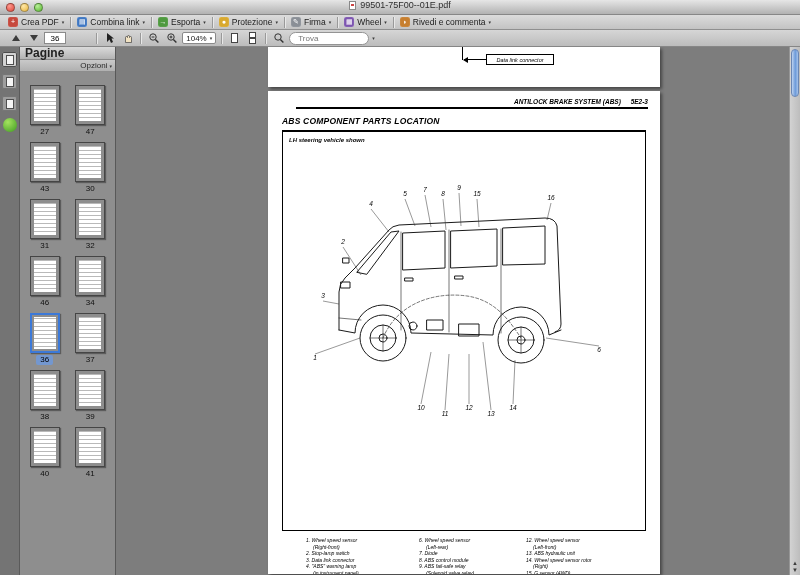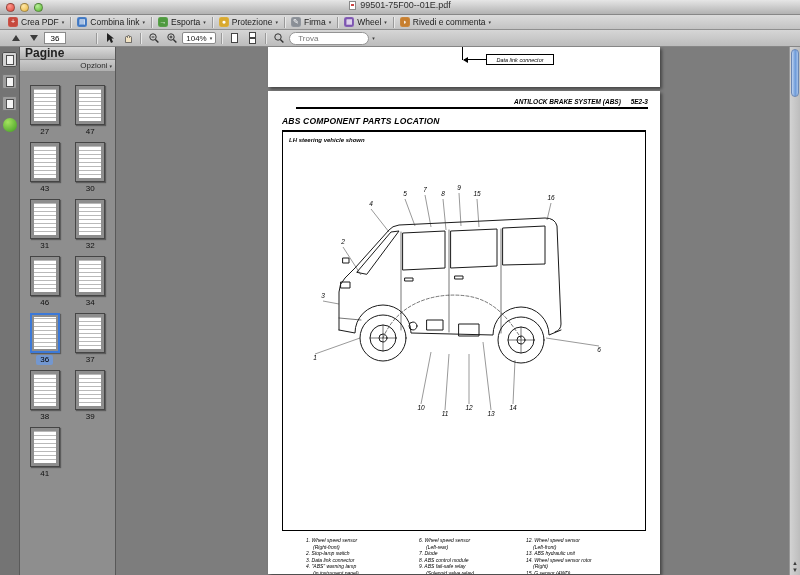--- a/index.html
+++ b/index.html
@@ -320,20 +320,24 @@
             <div class="thumb-page"></div>
             <div class="thumb-num">37</div>
           </div>
           <div class="thumb-cell">
             <div class="thumb-page"></div>
             <div class="thumb-num">38</div>
           </div>
           <div class="thumb-cell">
             <div class="thumb-page"></div>
             <div class="thumb-num">39</div>
+          </div>
+          <div class="thumb-cell">
+            <div class="thumb-page"></div>
+            <div class="thumb-num">40</div>
           </div>
           <div class="thumb-cell">
             <div class="thumb-page"></div>
             <div class="thumb-num">41</div>
           </div>
         </div>
     </div>
 
     <div class="doc-area">
 

